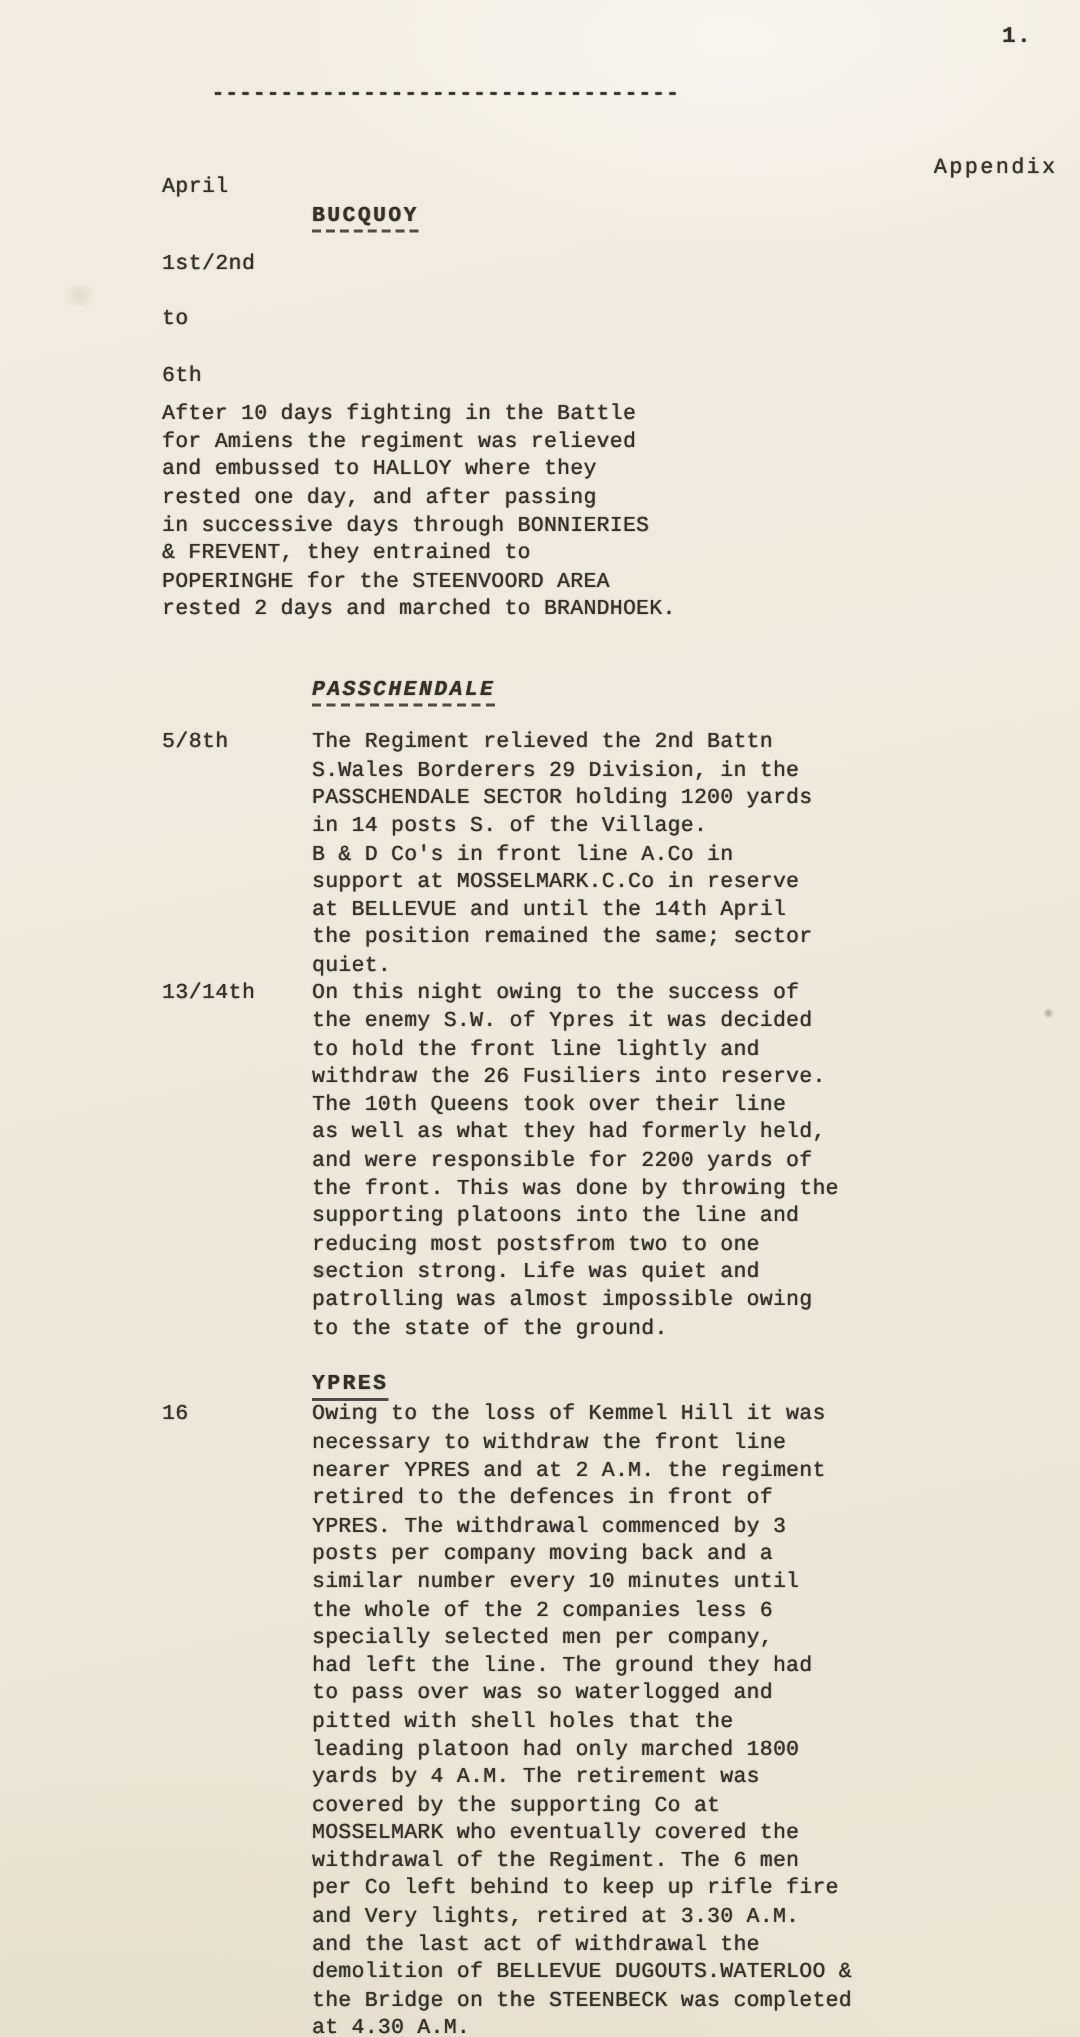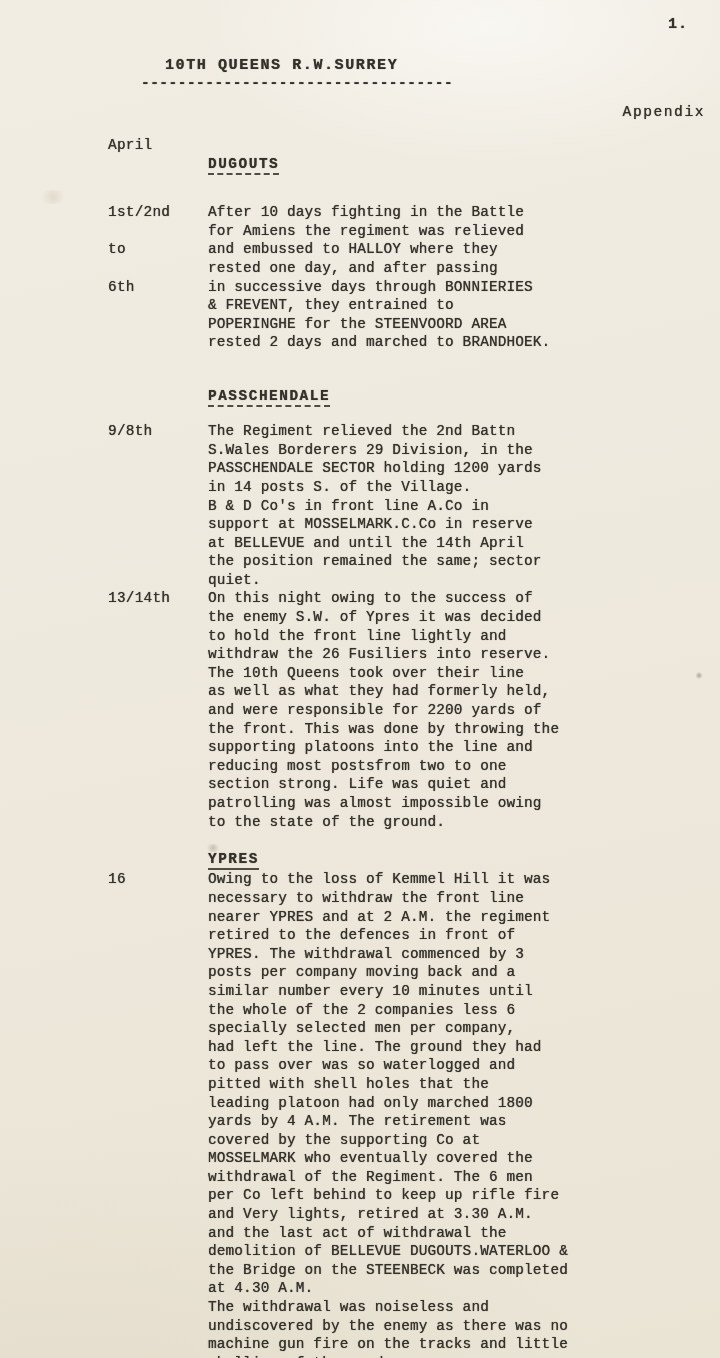--- a/index.html
+++ b/index.html
@@ -72,22 +72,22 @@
 
   .heading {
     display: inline-block;
     font-weight: bold;
     letter-spacing: 1.6px;
     padding-bottom: 0px;
   }
   .heading.dashed { border-bottom: 2px dashed rgba(52,49,43,0.85); }
   .heading.solid  { border-bottom: 2px solid rgba(52,49,43,0.85); }
 
-  .row-entry-1      { margin-top: 28px; }
-  .row-heading-pass { margin-top: 16px; }
+  .row-entry-1      { margin-top: 12px; flex-direction: column; }
+  .row-heading-pass { margin-top: 16px; font-style: italic; }
   .row-entry-2      { margin-top: 15px; }
   .row-entry-3      { }
   .row-heading-ypres{ margin-top: 0px; }
   .row-entry-4      { margin-top: 0px; }
 
   
   .speck {
     position: absolute;
     border-radius: 50%;
     pointer-events: none;
@@ -100,32 +100,31 @@
              background: radial-gradient(circle, rgba(150,140,115,0.18), rgba(150,140,115,0) 70%); }
 </style>
 </head>
 <body>
 
 <div class="sheet">
 
   <div class="page-number ink">1.</div>
 
   <div class="title-block">
-    <div class="title-text ink">10TH QUEENS R.W.SURREY</div>
     <div class="title-underline ink">----------------------------------</div>
   </div>
 
   <div class="appendix ink">Appendix</div>
 
   <div class="content ink">
 
     <div class="row row-month">
       <div class="date">April</div>
       <div class="body">
-        <span class="heading dashed">DUGOUTS</span>
+        <span class="heading dashed">BUCQUOY</span>
       </div>
     </div>
 
     <div class="row row-entry-1">
       <div class="date">1st/2nd
 
 to
 
 6th</div>
       <div class="body">After 10 days fighting in the Battle
@@ -139,21 +138,21 @@
     </div>
 
     <div class="row row-heading-pass">
       <div class="date"></div>
       <div class="body">
         <span class="heading dashed">PASSCHENDALE</span>
       </div>
     </div>
 
     <div class="row row-entry-2">
-      <div class="date">9/8th</div>
+      <div class="date">5/8th</div>
       <div class="body">The Regiment relieved the 2nd Battn
 S.Wales Borderers 29 Division, in the
 PASSCHENDALE SECTOR holding 1200 yards
 in 14 posts S. of the Village.
 B &amp; D Co's in front line A.Co in
 support at MOSSELMARK.C.Co in reserve
 at BELLEVUE and until the 14th April
 the position remained the same; sector
 quiet.</div>
     </div>

